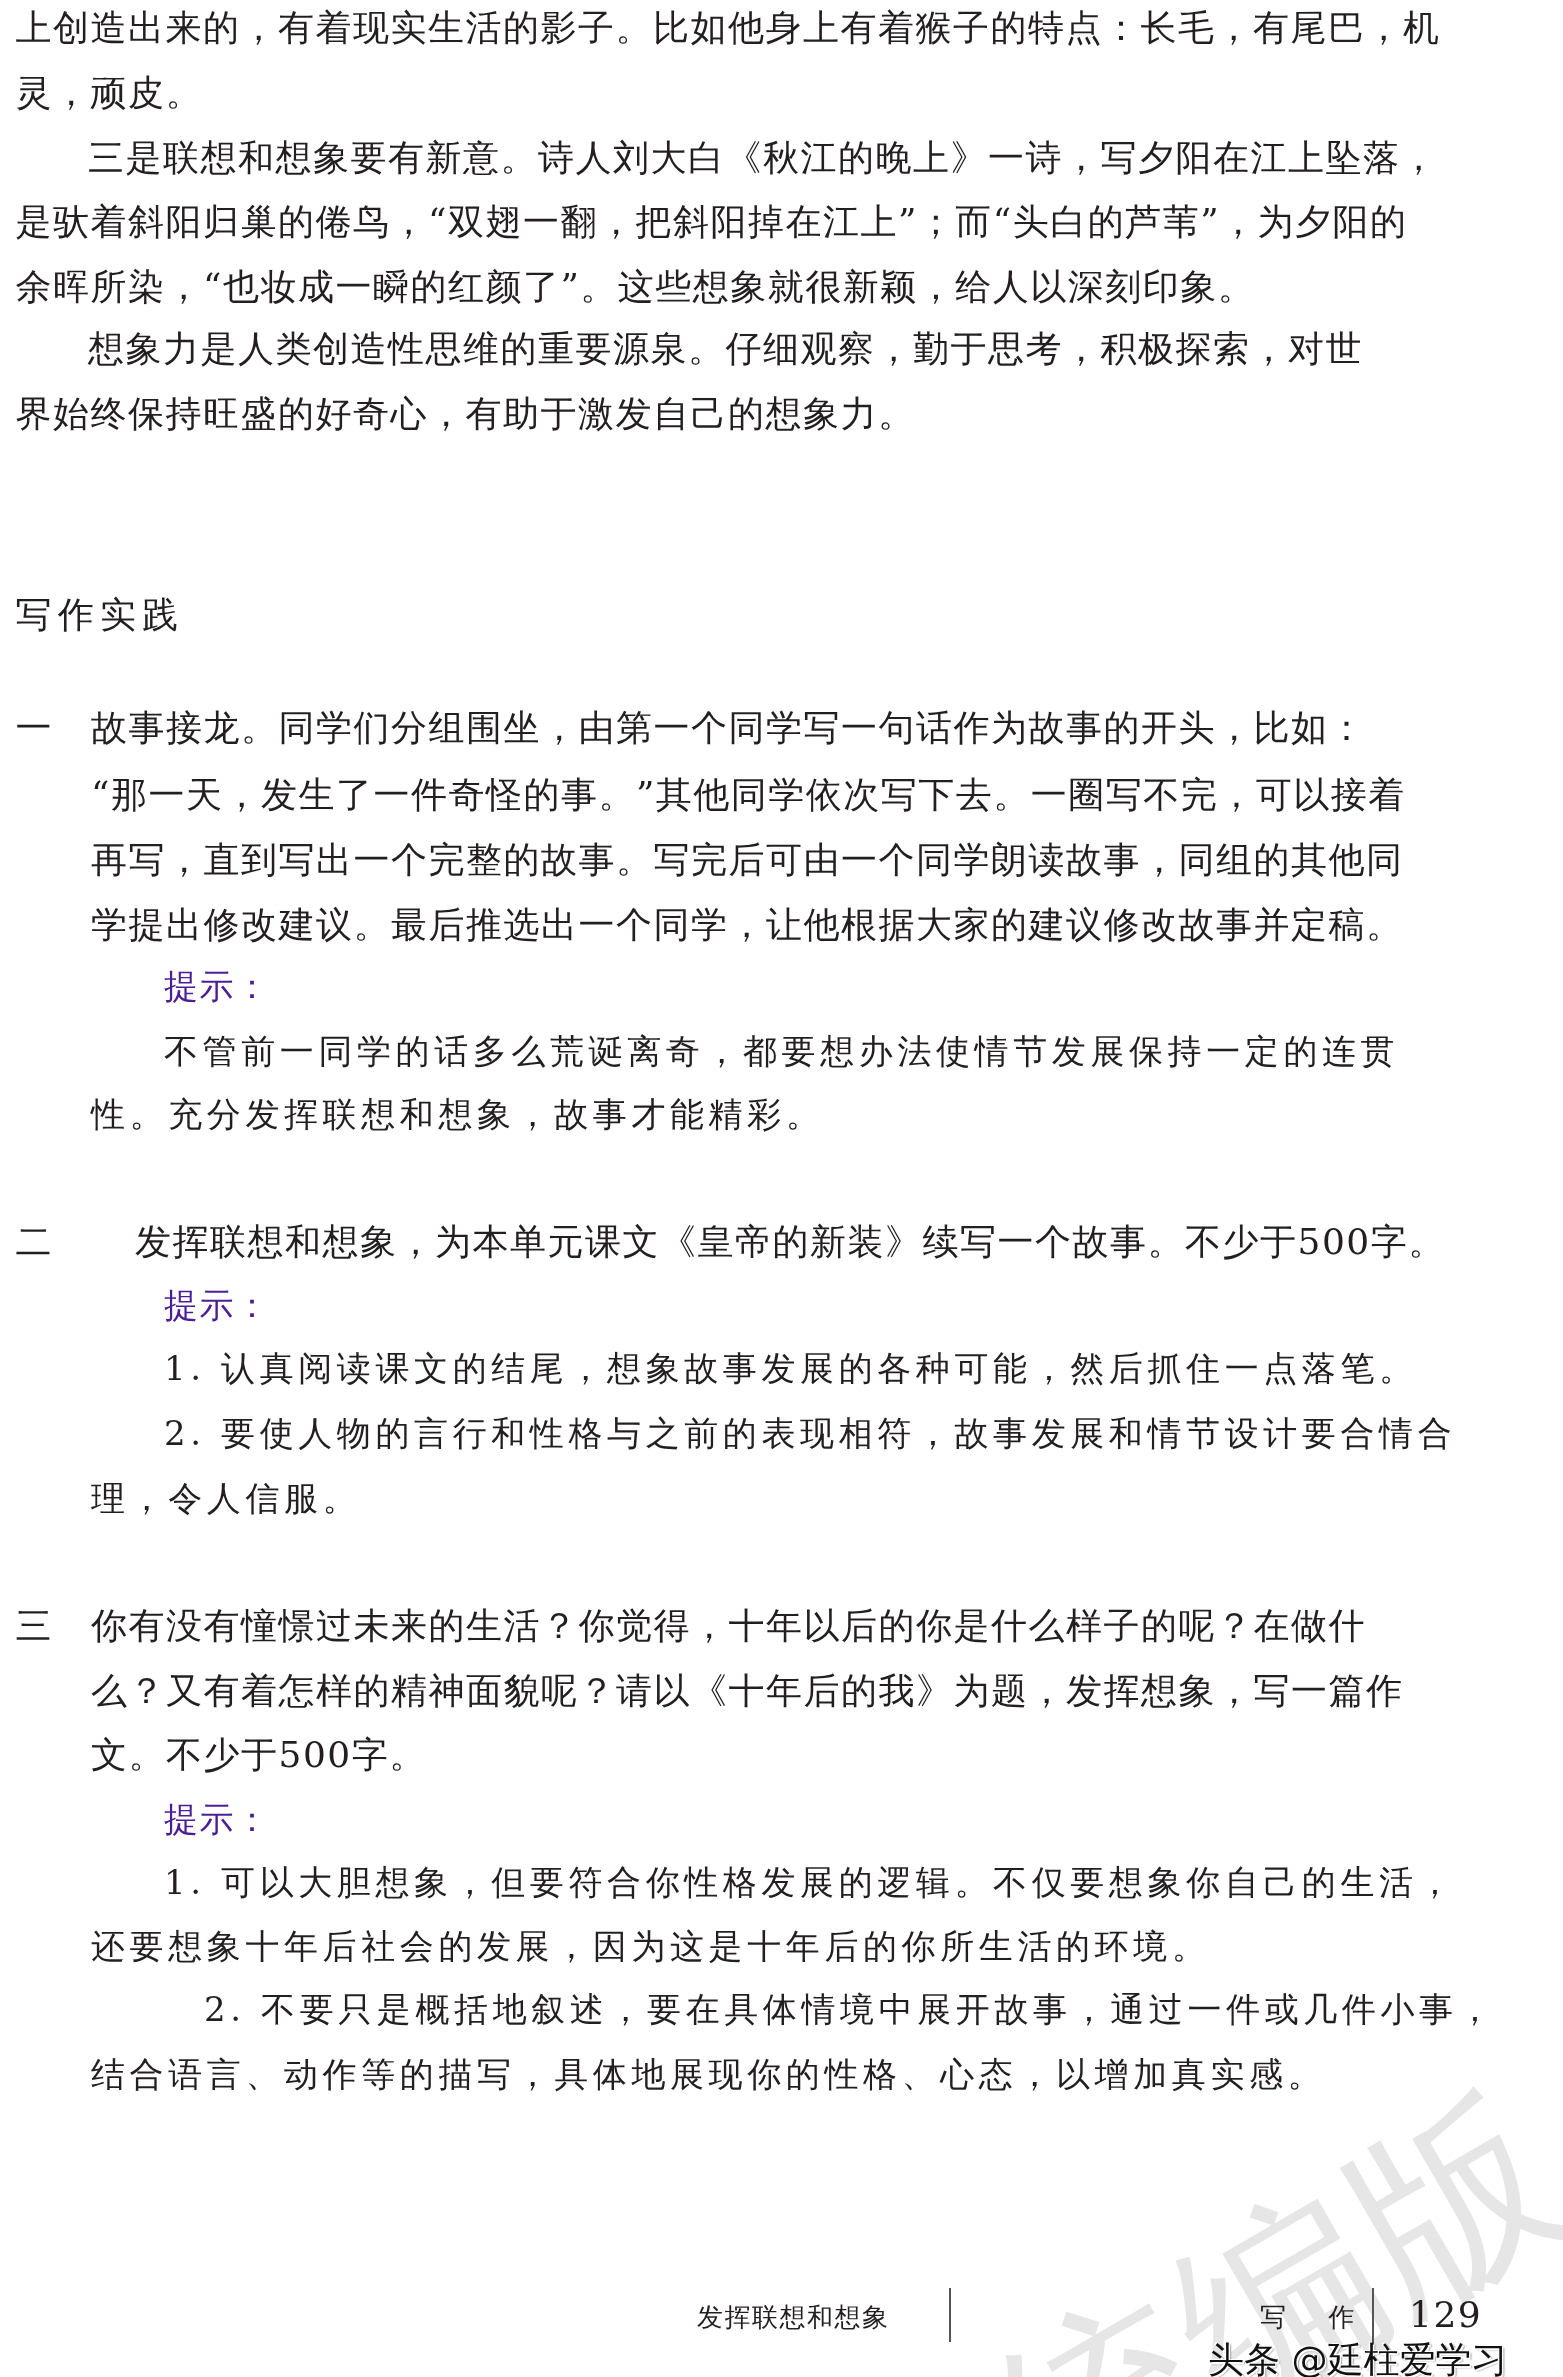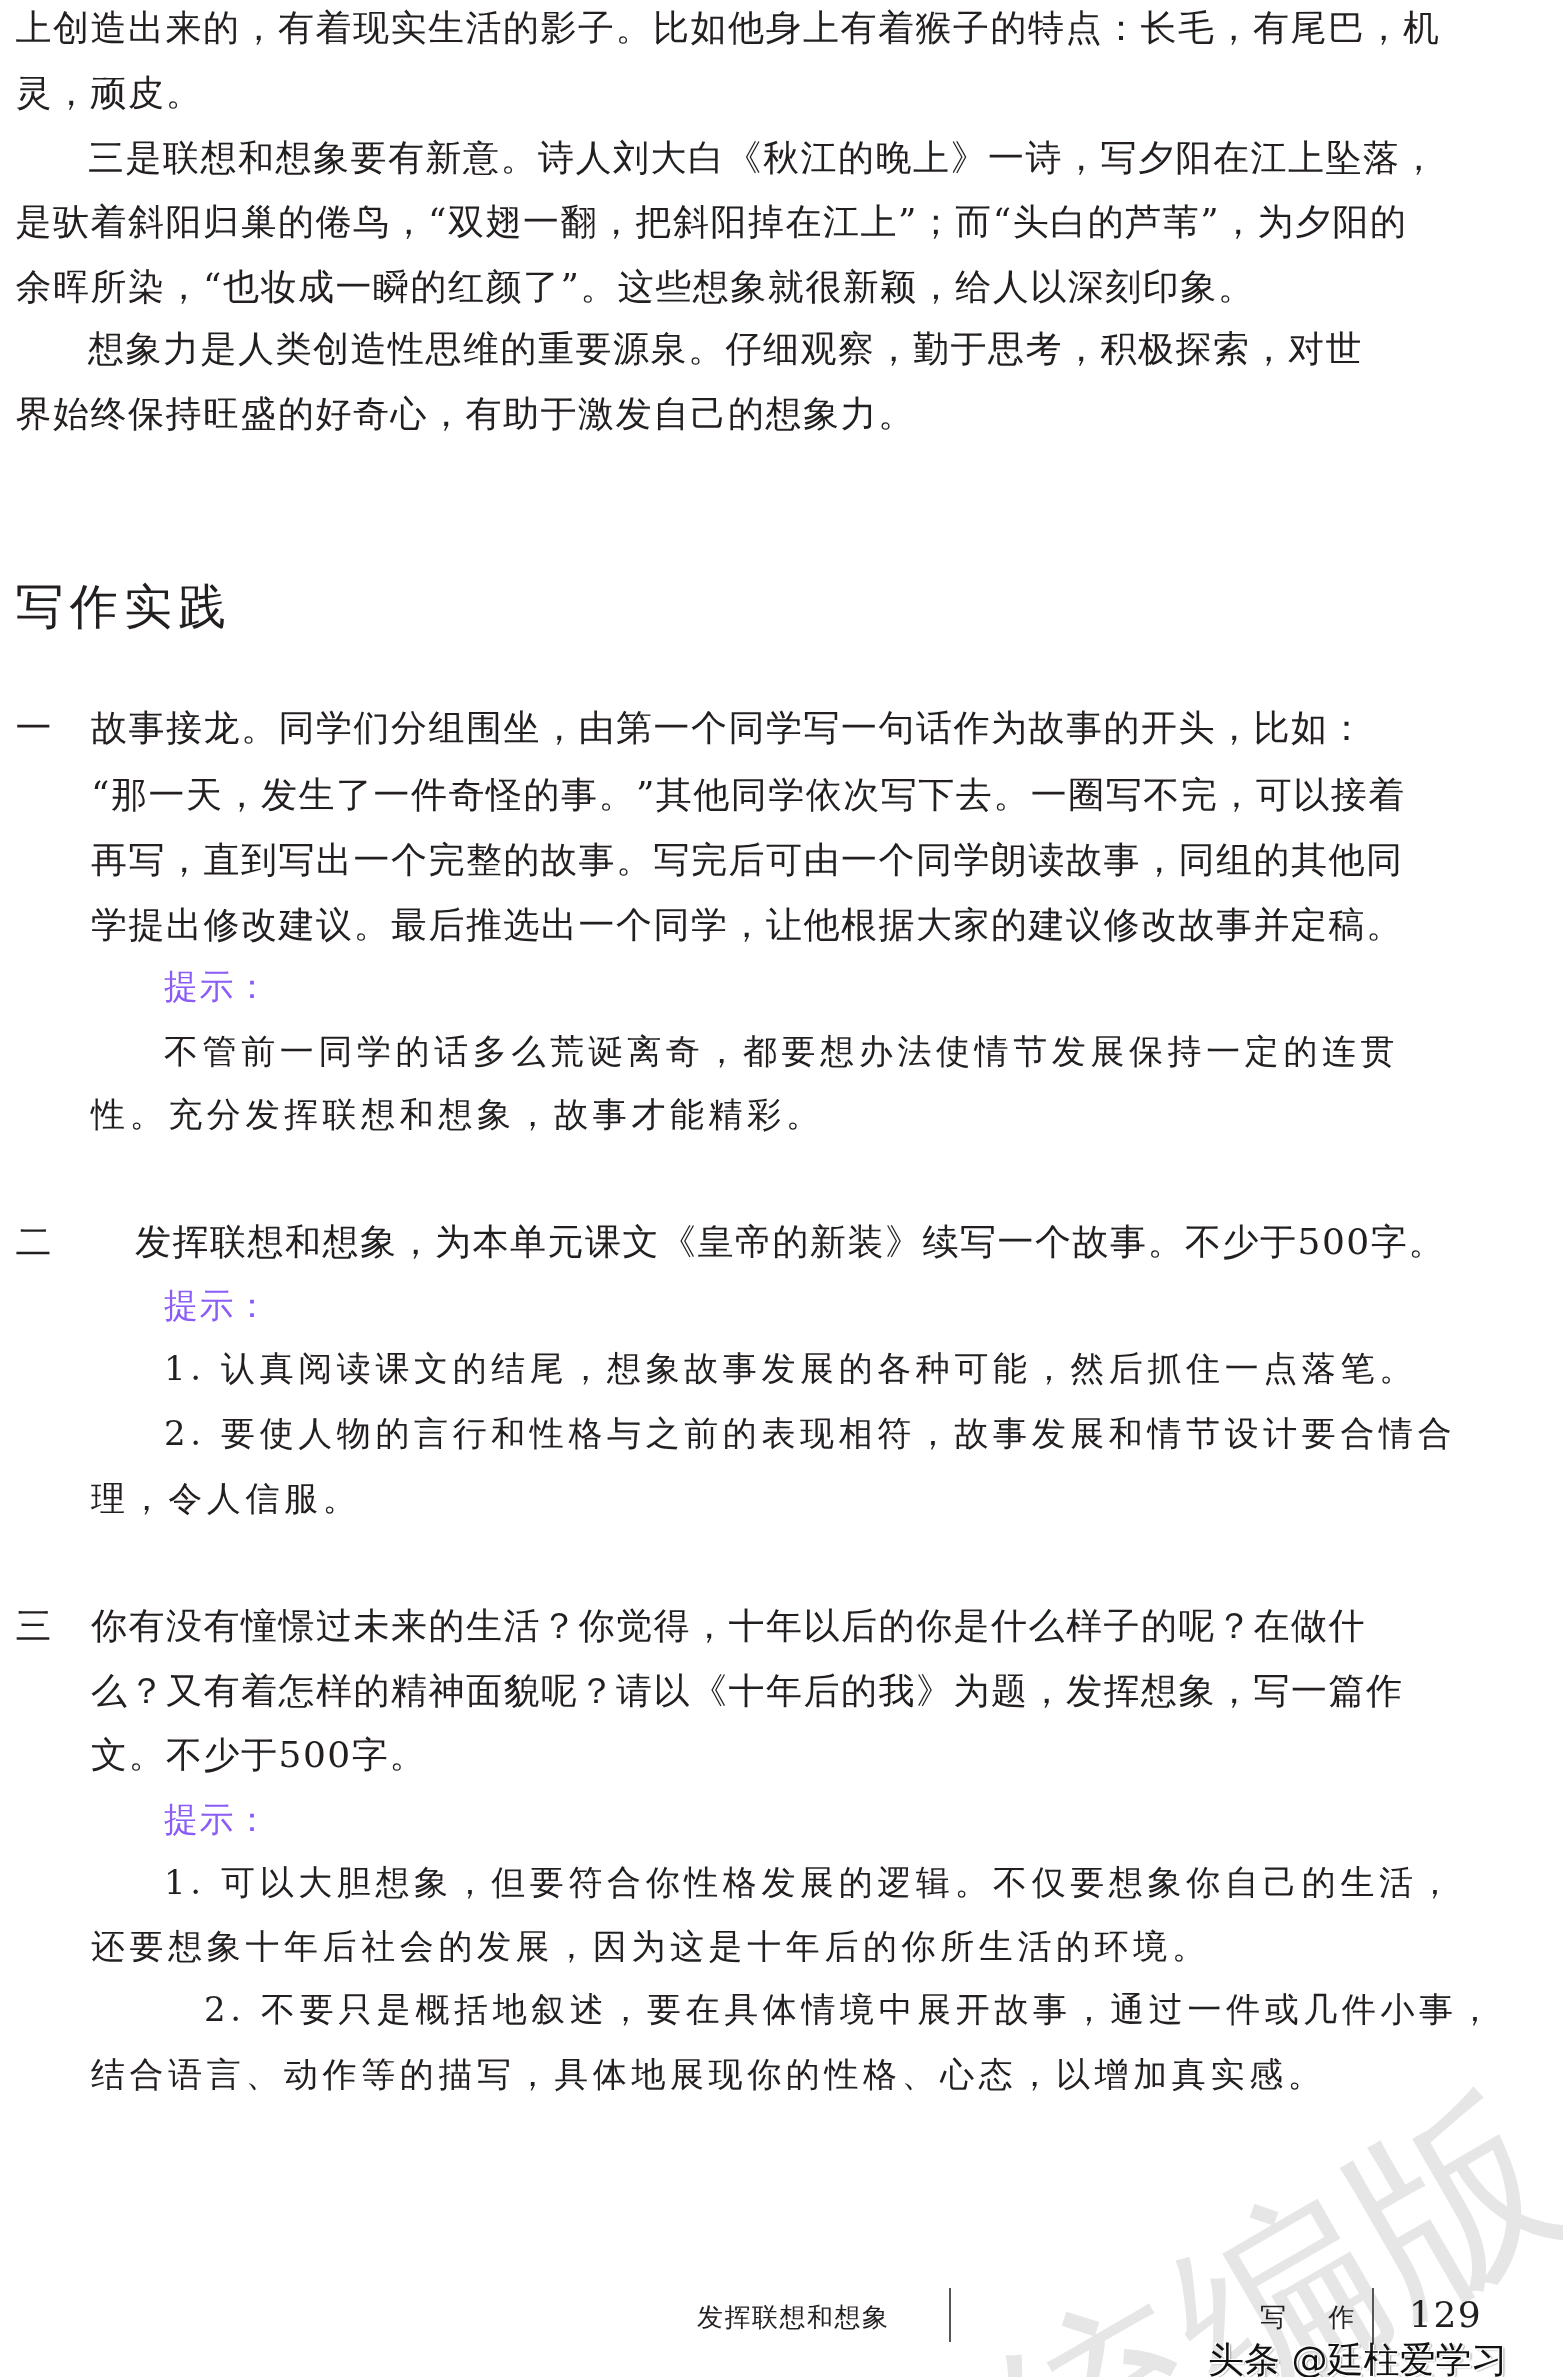--- a/index.html
+++ b/index.html
@@ -1,21 +1,21 @@
 <!DOCTYPE html>
 <html style="font-size:12.4px"><head>
 <meta charset="utf-8">
 <style>
   html, body { margin:0; padding:0; background:#ffffff; }
   body { width:1563px; height:2377px; position:relative; overflow:hidden;
          font-family:"DejaVu Serif","Liberation Serif",serif; color:#231f20; }
   .ln { position:absolute; left:0; white-space:nowrap; font-size:36px; line-height:43px; letter-spacing:1.5px; }
   .kai { font-size:34px; letter-spacing:4.6px; }
-  .hint-label { color:#8b5cf6; font-family:"DejaVu Sans","Liberation Sans",sans-serif; font-size:34px; }
-  .heading { font-size:48px; letter-spacing:6.2px; }
+  .hint-label { color:#4c1d95; font-family:"DejaVu Sans","Liberation Sans",sans-serif; font-size:34px; }
+  .heading { font-size:36px; letter-spacing:6.2px;margin-top:8px; }
   .footer-text { font-size:26px; }
   .vrule { position:absolute; width:1.5px; background:#555; }
   .watermark { position:absolute; color:#e6e6e6; font-size:201px; transform:rotate(-30deg); transform-origin:left top; z-index:0; white-space:nowrap; font-family:"DejaVu Sans",sans-serif; }
   .credit { position:absolute; font-family:"DejaVu Sans","Liberation Sans",sans-serif; font-size:36px; color:#111; text-shadow:1.5px 1.5px 0 #fff,-1.5px -1.5px 0 #fff, 2.3px 2.3px 1.5px #888; }
   .ln, .footer-text, .credit { z-index:1; }
 </style>
 </head>
 <body>
 
 <div class="watermark" style="left:952px; top:2338px;">统编版</div>

